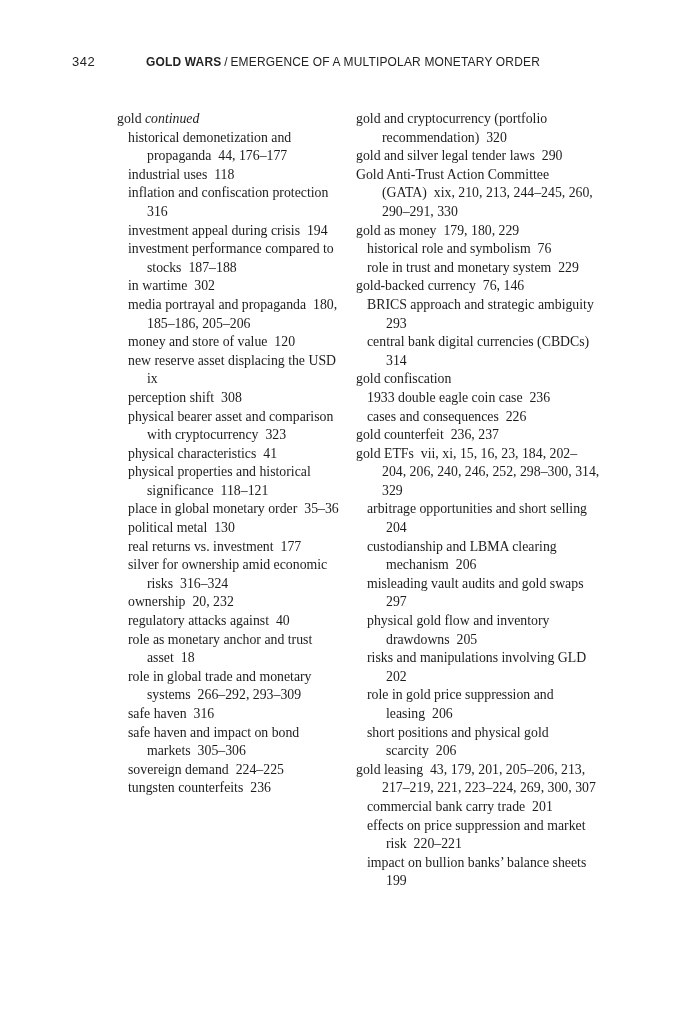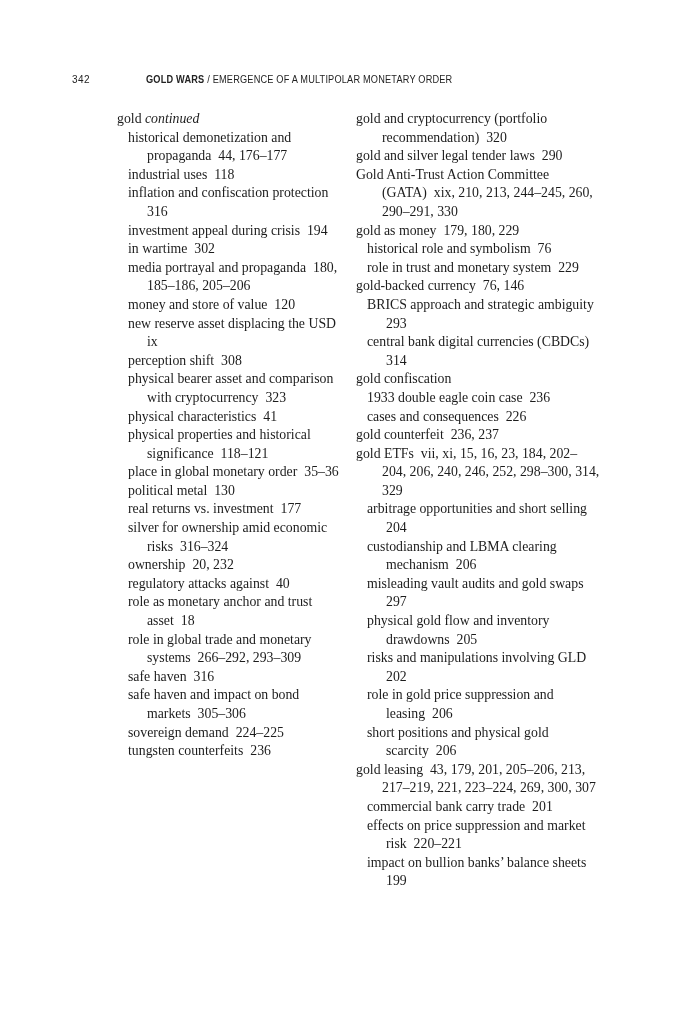--- a/index.html
+++ b/index.html
@@ -15,24 +15,23 @@
     color: #1c1c1c;
     font-family: "Liberation Serif", serif;
     overflow: hidden;
   }
   .running-head {
     position: absolute;
     top: 54px;
     left: 72px;
     right: 60px;
     font-family: "Liberation Sans", sans-serif;
-    font-size: 10px;
+    font-size: 13px;
     color: #232323;
     white-space: nowrap;
-    margin-top: 20px;
   }
   .folio {
     display: inline-block;
     width: 74px;
     letter-spacing: 0.5px;
   }
   .head-title {
     display: inline-block;
     transform: scaleX(0.92);
     transform-origin: left center;
@@ -73,20 +72,21 @@
   <div class="running-head">
     <span class="folio">342</span><span class="head-title"><span class="head-book">GOLD WARS</span><span class="head-sep">/</span><span class="head-chapter">EMERGENCE OF A MULTIPOLAR MONETARY ORDER</span></span>
   </div>
 
   <div class="col col-left">
       <div class="entry lvl0"><span class="term">gold</span><span class="cont"> continued</span></div>
       <div class="entry lvl1"><span class="term">historical demonetization and propaganda</span><span class="pages"> 44, 176–177</span></div>
       <div class="entry lvl1"><span class="term">industrial uses</span><span class="pages"> 118</span></div>
       <div class="entry lvl1"><span class="term">inflation and confiscation protection</span><span class="pages"> 316</span></div>
       <div class="entry lvl1"><span class="term">investment appeal during crisis</span><span class="pages"> 194</span></div>
+      <div class="entry lvl1"><span class="term">investment performance compared to stocks</span><span class="pages"> 187–188</span></div>
       <div class="entry lvl1"><span class="term">in wartime</span><span class="pages"> 302</span></div>
       <div class="entry lvl1"><span class="term">media portrayal and propaganda</span><span class="pages"> 180, 185–186, 205–206</span></div>
       <div class="entry lvl1"><span class="term">money and store of value</span><span class="pages"> 120</span></div>
       <div class="entry lvl1"><span class="term">new reserve asset displacing the USD</span><span class="pages"> ix</span></div>
       <div class="entry lvl1"><span class="term">perception shift</span><span class="pages"> 308</span></div>
       <div class="entry lvl1"><span class="term">physical bearer asset and comparison with cryptocurrency</span><span class="pages"> 323</span></div>
       <div class="entry lvl1"><span class="term">physical characteristics</span><span class="pages"> 41</span></div>
       <div class="entry lvl1"><span class="term">physical properties and historical significance</span><span class="pages"> 118–121</span></div>
       <div class="entry lvl1"><span class="term">place in global monetary order</span><span class="pages"> 35–36</span></div>
       <div class="entry lvl1"><span class="term">political metal</span><span class="pages"> 130</span></div>

